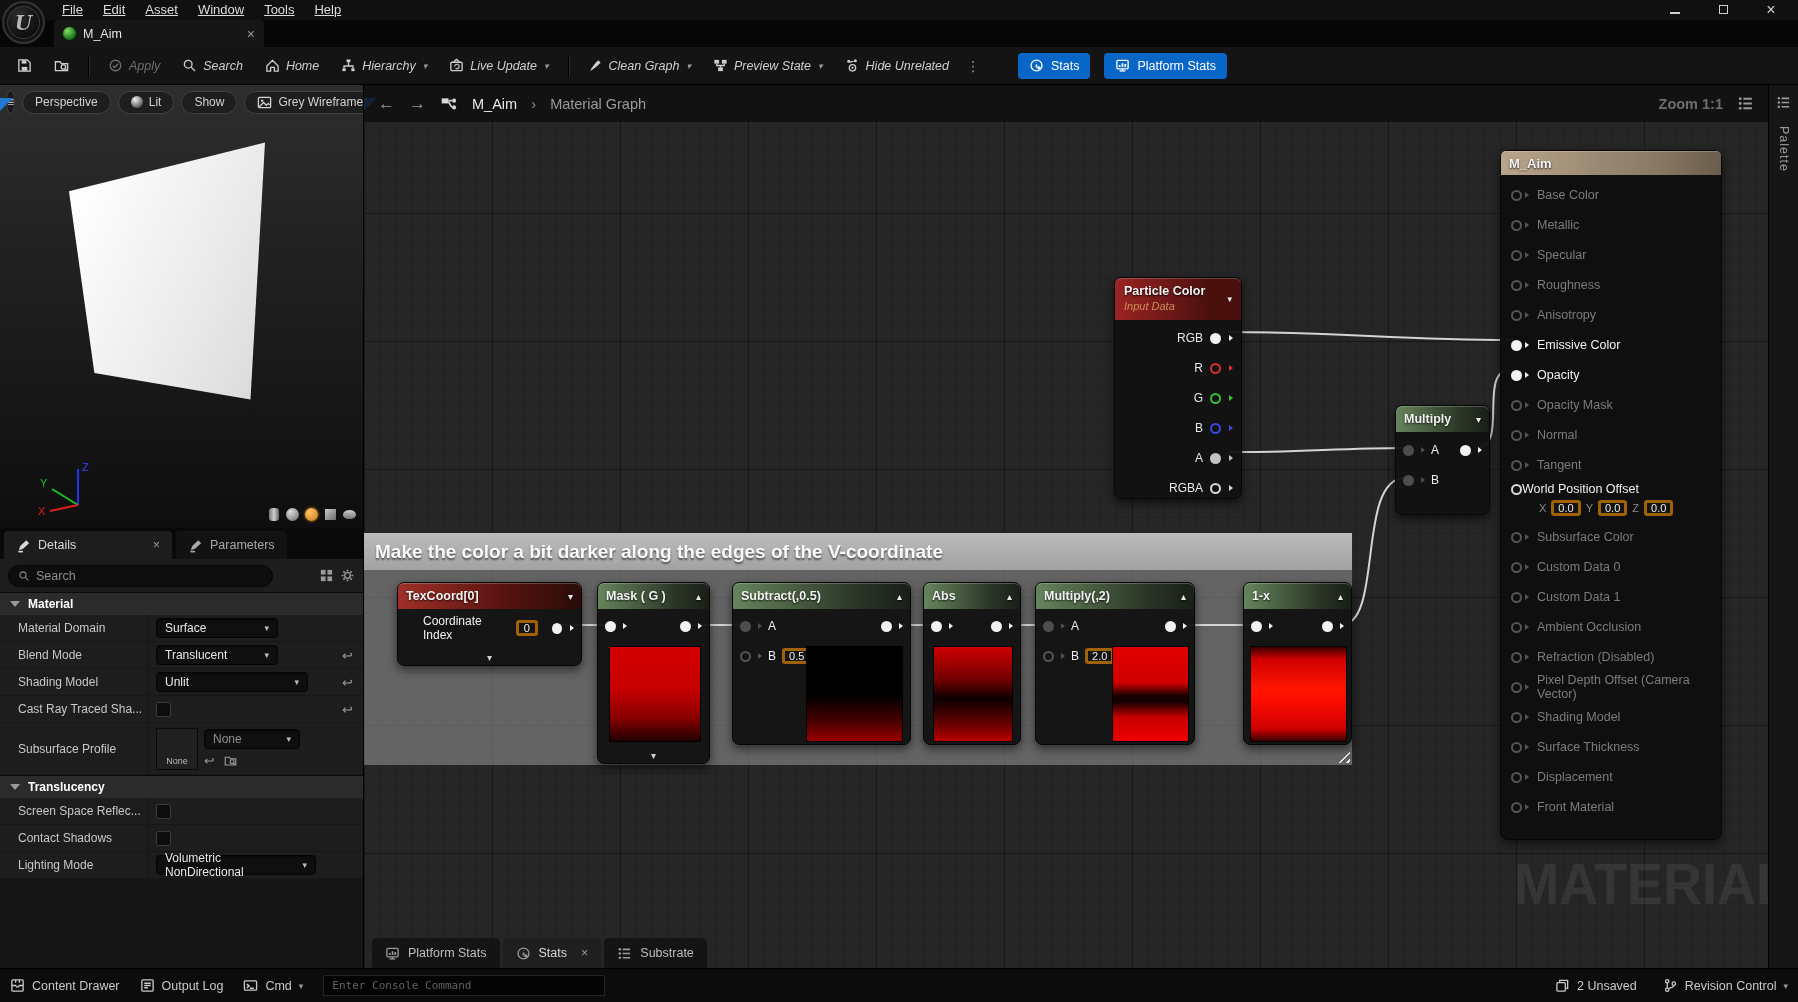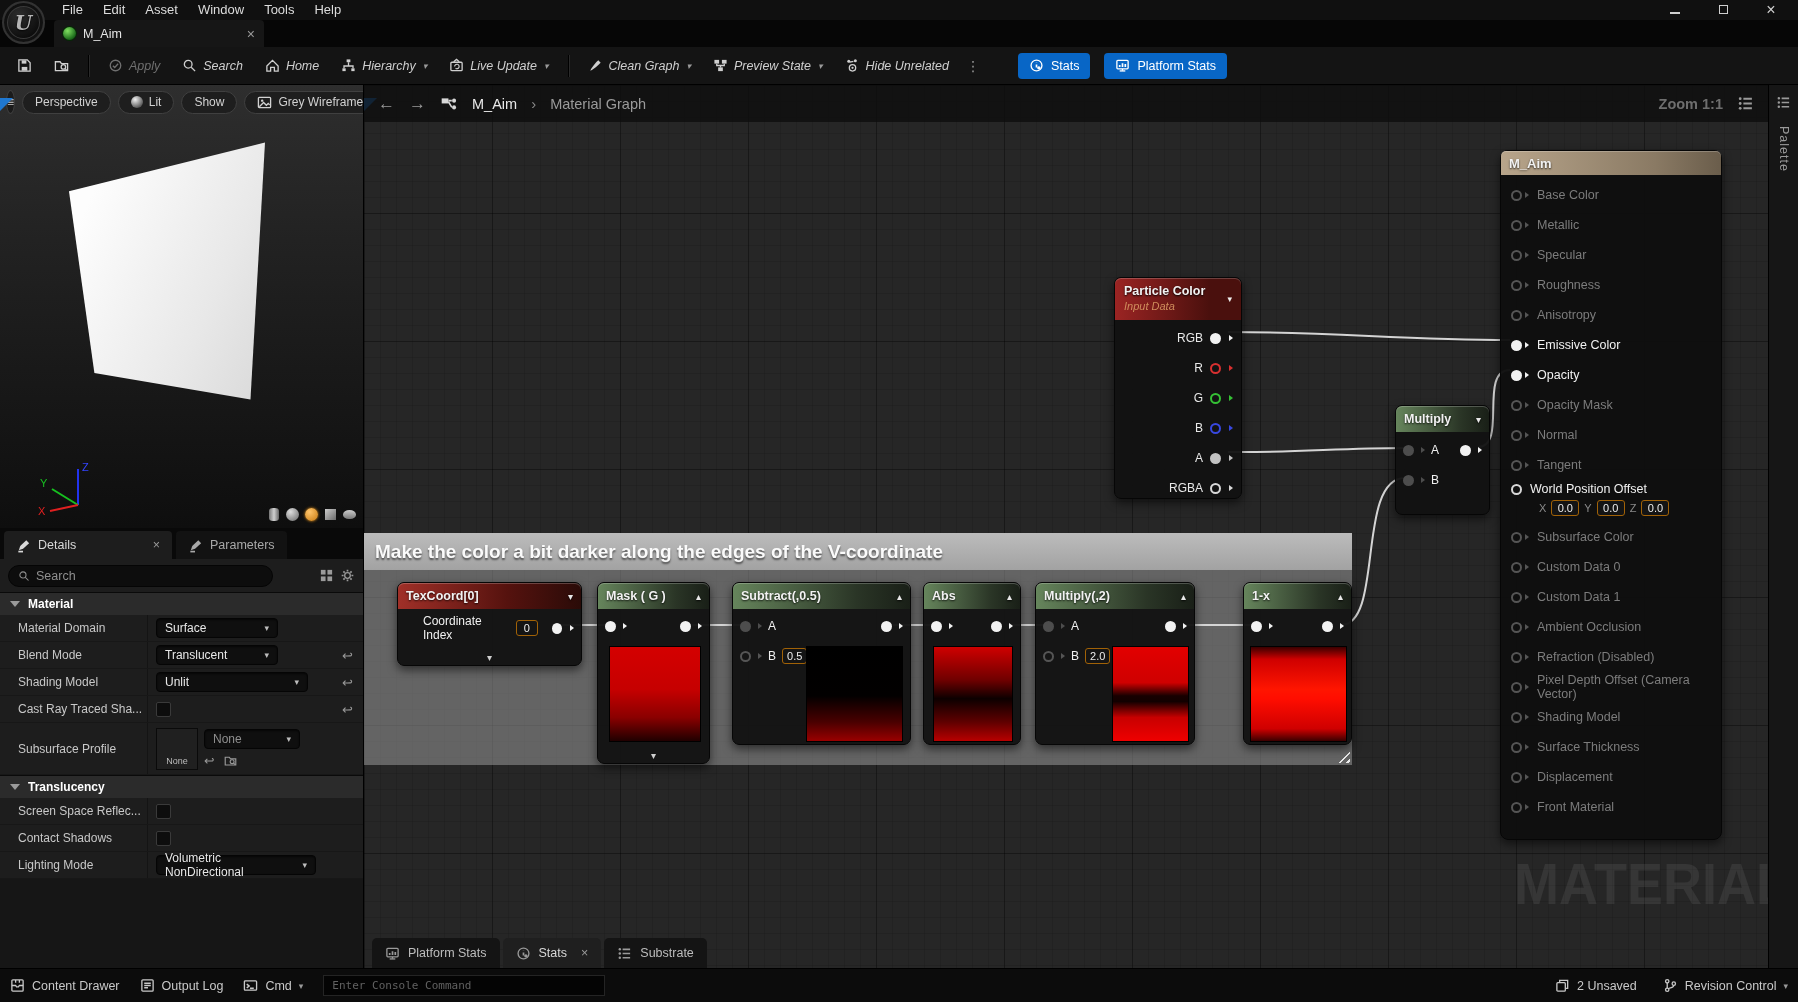--- a/index.html
+++ b/index.html
@@ -1,21 +1,21 @@
 <!DOCTYPE html>
 <html><head>
 <meta charset="utf-8">
 <style>
   * { margin:0; padding:0; box-sizing:border-box; }
   body { background:#000; font-family:"Liberation Sans", sans-serif; }
   #app { position:relative; width:1798px; height:1002px; background:#0d0d0d; overflow:hidden; color:#cfcfcf; font-size:12.5px; }
 
   
   .menubar { position:absolute; left:0; top:0; width:100%; height:20px; background:#101010; display:flex; align-items:center; padding-left:52px; z-index:30; }
-  .menu-item { padding:0 10px; color:#dcdcdc; font-size:13px; line-height:20px; cursor:default; }
+  .menu-item { padding:0 10px; color:#dcdcdc; font-size:13px; line-height:20px; cursor:default;text-decoration:underline; }
   .winctl { margin-left:auto; display:flex; align-items:center; gap:26px; padding-right:16px; }
   .wc { width:22px; text-align:center; color:#cfcfcf; }
   .wc-min { display:inline-block; width:10px; height:2px; background:#cfcfcf; }
   .wc-max { display:inline-block; width:9px; height:9px; border:1.5px solid #cfcfcf; }
   .wc-close { font-size:16px; line-height:10px; }
 
   .logo { position:absolute; left:2px; top:1px; width:43px; height:43px; border-radius:50%; background:radial-gradient(circle at 38% 32%, #2e2e2e, #0a0a0a 70%); border:2px solid #333; z-index:40; display:flex; align-items:center; justify-content:center; box-shadow:inset 0 0 0 3px #111, inset 0 0 0 4px #3a3a3a; }
   .logo span { font-family:"DejaVu Serif", serif; font-style:italic; font-weight:bold; font-size:20px; color:#b5b5b5; text-shadow:0 1px 2px #000; }
 
   .tabbar { position:absolute; left:0; top:20px; width:100%; height:27px; background:#060606; z-index:20; }
@@ -112,21 +112,21 @@
   .p-dark { background:#4d4d4d; } .p-dark + .parrow { border-left-color:#4d4d4d; }
   .r-red { border:2px solid #d83030; } .r-red + .parrow { border-left-color:#d83030; }
   .r-green { border:2px solid #35c035; } .r-green + .parrow { border-left-color:#35c035; }
   .r-blue { border:2px solid #3848e0; } .r-blue + .parrow { border-left-color:#3848e0; }
   .r-white { border:2px solid #d8d8d8; } .r-white + .parrow { border-left-color:#d8d8d8; }
   .r-dim { border:2px solid #555; } .r-dim + .parrow { border-left-color:#555; }
 
   .pc-pins { padding-top:3px; }
   .pc-row { height:30px; display:flex; align-items:center; justify-content:flex-end; gap:7px; padding-right:8px; color:#e8e8e8; font-size:12px; }
 
-  .valfield { min-width:22px; height:16px; border:1px solid #a16207; border-radius:3px; background:#141414; color:#ececec; font-size:11px; display:inline-flex; align-items:center; justify-content:center; padding:0 4px; }
+  .valfield { min-width:22px; height:16px; border:3px solid #a16207; border-radius:3px; background:#141414; color:#ececec; font-size:11px; display:inline-flex; align-items:center; justify-content:center; padding:0 4px; }
 
   .io-row { height:30px; display:flex; align-items:center; gap:6px; padding:0 7px; color:#f0f0f0; font-size:12px; }
   .io-spacer { flex:1; }
   .preview { position:absolute; border:1px solid #000; }
   .pv-mask { background:linear-gradient(180deg,#d40000 0%,#c60000 45%,#8a0000 75%,#200000 100%); }
   .pv-sub { background:linear-gradient(180deg,#000 0%,#020000 52%,#4a0000 80%,#9a0000 100%); }
   .pv-abs { background:linear-gradient(180deg,#cf0000 0%,#700000 35%,#0c0000 55%,#600000 80%,#b80000 100%); }
   .pv-mul2 { background:linear-gradient(180deg,#e20000 0%,#cf0000 38%,#170000 52%,#120000 58%,#c80000 75%,#ef0000 100%); }
   .pv-1mx { background:linear-gradient(180deg,#3a0000 0%,#cf0000 13%,#ff1500 45%,#ff0d00 55%,#cf0000 87%,#3a0000 100%); }
   .n-foot { position:absolute; bottom:2px; left:0; width:100%; text-align:center; color:#cfcfcf; font-size:10px; }
@@ -140,21 +140,21 @@
 
   
   .result { left:1136px; top:65px; width:222px; height:690px; background:rgba(14,14,14,.97); border-radius:8px; }
   .result .n-head { height:24px; font-size:13px; }
   .r-pins { padding-top:5px; }
   .r-row { height:30px; display:flex; align-items:center; gap:8px; padding:0 10px; font-size:12.5px; color:#7c7c7c; }
   .r-row .pin-c { flex:none; }
   .r-row.connected { color:#f2f2f2; }
   .r-row .parrow { margin-left:-5px; }
   .wpo-block { padding:2px 10px 6px 10px; }
-  .wpo-top { display:flex; align-items:center; gap:8px; color:#f0f0f0; font-size:12.5px; }
+  .wpo-top { display:flex; align-items:center; color:#f0f0f0; font-size:12.5px; }
   .wpo-fields { display:flex; align-items:center; gap:5px; margin:4px 0 0 28px; color:#8a8a8a; font-size:11px; }
   .wpo-fields .valfield { min-width:28px; }
 
   
   .gtabs { position:absolute; left:8px; bottom:0; height:33px; display:flex; gap:3px; align-items:flex-end; z-index:6; }
   .gtab { height:30px; background:#141414; border-radius:5px 5px 0 0; display:flex; align-items:center; gap:8px; padding:0 13px; color:#bdbdbd; font-size:12.5px; }
   .gtab.active { background:#1f1f1f; color:#d8d8d8; }
   .gtab .t-close { color:#9a9a9a; margin-left:6px; }
 
   

